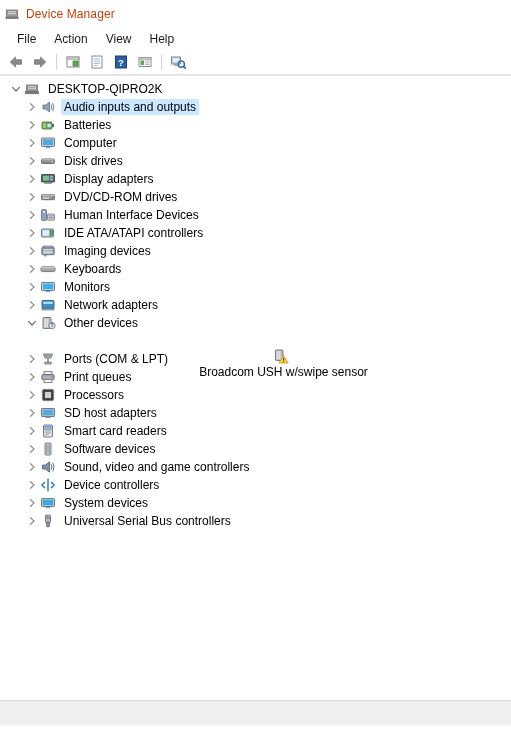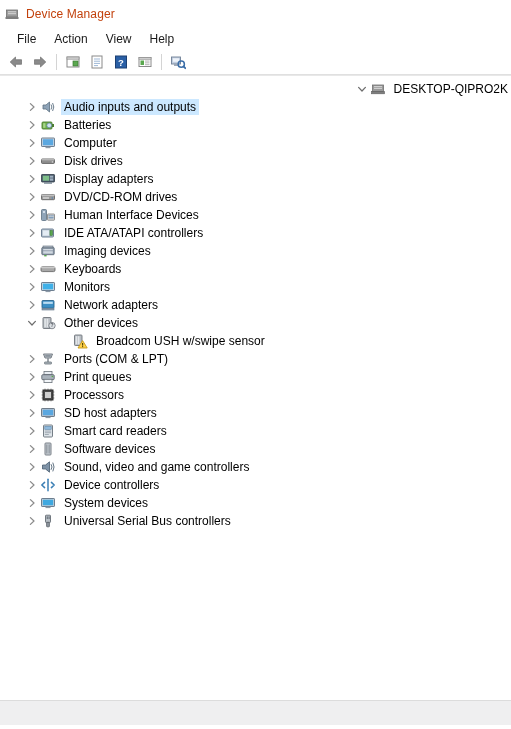--- a/index.html
+++ b/index.html
@@ -112,23 +112,23 @@
     margin-right: 5px;
   }
   .node .nlabel {
     padding: 0 3px;
     line-height: 16px;
   }
   .node.selected .nlabel {
     background: #cce8ff;
   }
 
-  .depth0 { padding-left: 8px; justify-content: flex-end; }
+  .depth0 { padding-left: 8px; }
   .depth1 { padding-left: 24px; }
-  .depth2 { padding-left: 56px; }
+  .depth2 { padding-left: 56px; flex-direction: column; }
 
   
   .statusbar {
     height: 24px;
     background: #efeff0;
     border-top: 1px solid #dcdcdc;
     flex: 0 0 auto;
     display: flex; align-items: center;
     padding-left: 6px;
     font-size: 11px;

